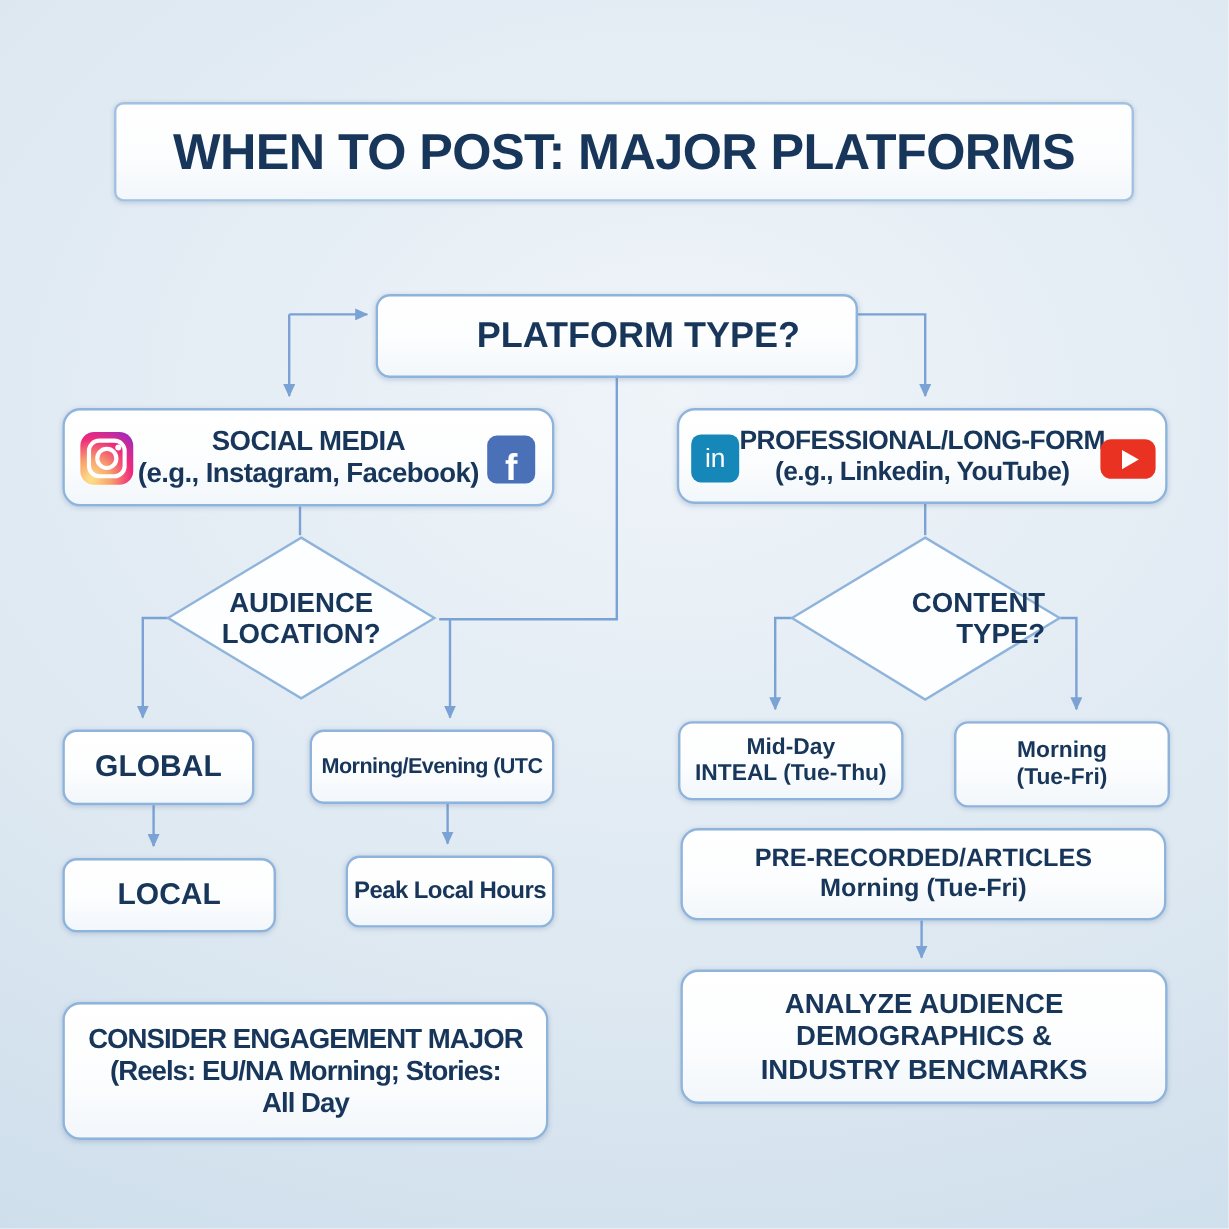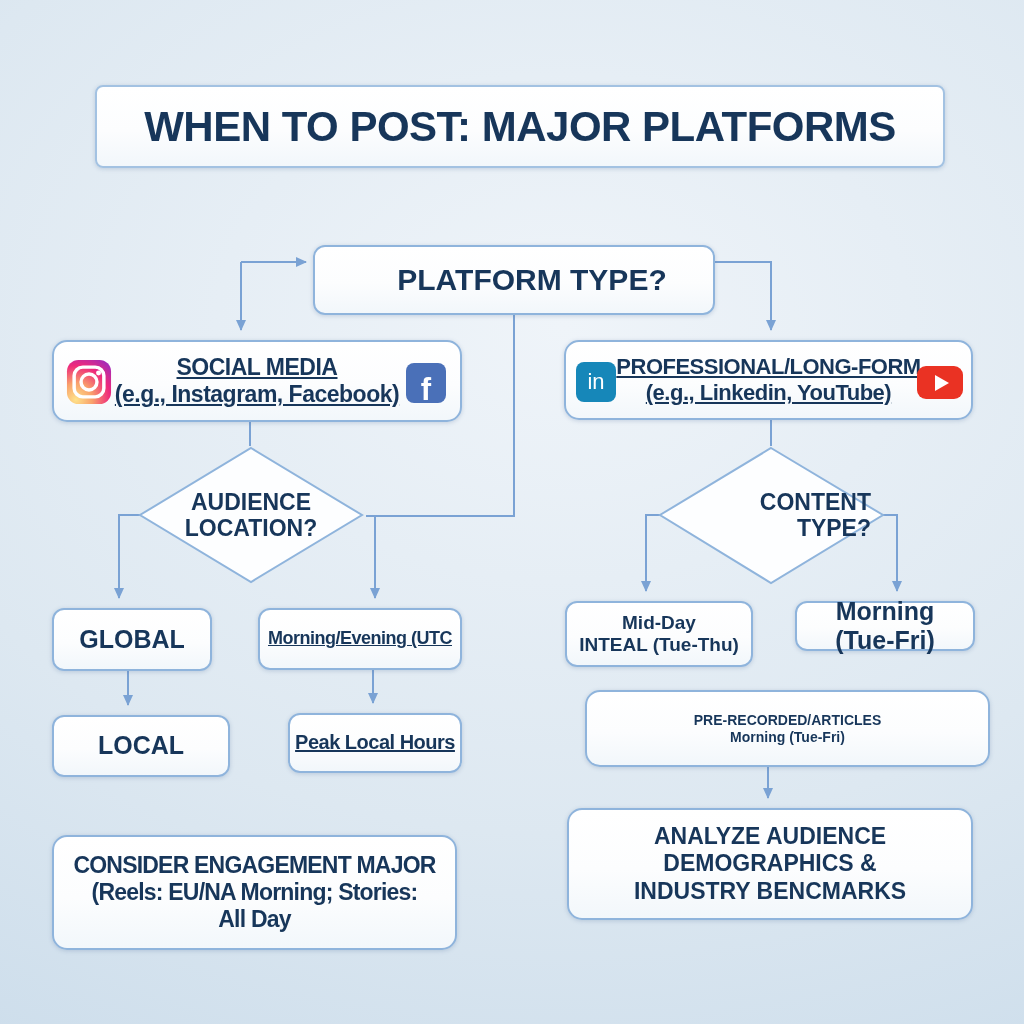--- a/index.html
+++ b/index.html
@@ -10,32 +10,32 @@
   }
   .node{
     position:absolute;box-sizing:border-box;
     background:linear-gradient(180deg,#ffffff 0%,#fcfdfe 55%,#f2f7fb 100%);
     border:2px solid #8fb4dc;border-radius:12px;
     display:flex;flex-direction:column;align-items:center;justify-content:center;
     color:#17365a;font-weight:bold;text-align:left;line-height:1.18;
     box-shadow:0 1px 4px rgba(90,120,160,0.28);
   }
   .label{position:absolute;box-sizing:border-box;display:flex;flex-direction:column;align-items:center;justify-content:center;color:#17365a;font-weight:bold;text-align:center;line-height:1.15;}
-  .cond{letter-spacing:-0.5px;text-decoration:underline;}
+  .cond{letter-spacing:-0.5px;}
   #title-box{left:95px;top:85px;width:850px;height:83px;font-size:42px;letter-spacing:-0.5px;border-radius:8px;border-color:#a3c2e2;}
   #platform-box{left:313px;top:245px;width:402px;height:70px;font-size:30px;padding-left:36px;}
   #social-box{left:52px;top:340px;width:410px;height:82px;font-size:23px;border-radius:15px;}
   #professional-box{left:564px;top:340px;width:409px;height:80px;font-size:22px;border-radius:15px;}
   #global-box{left:52px;top:608px;width:160px;height:63px;font-size:25px;}
   #morning-evening-box{left:258px;top:608px;width:204px;height:62px;font-size:18px;}
   #local-box{left:52px;top:715px;width:178px;height:62px;font-size:25px;}
   #peak-box{left:288px;top:713px;width:174px;height:60px;font-size:20px;}
   #midday-box{left:565px;top:601px;width:188px;height:66px;font-size:19px;}
-  #morning-tuefri-box{left:795px;top:601px;width:180px;height:50px;font-size:25px;}
-  #prerecorded-box{left:567px;top:690px;width:405px;height:77px;font-size:14px;border-radius:15px;margin-left:18px;}
+  #morning-tuefri-box{left:795px;top:601px;width:180px;height:72px;font-size:19px;}
+  #prerecorded-box{left:567px;top:690px;width:405px;height:77px;font-size:21px;border-radius:15px;}
   #analyze-box{left:567px;top:808px;width:406px;height:112px;font-size:23px;border-radius:15px;}
   #consider-box{left:52px;top:835px;width:405px;height:115px;font-size:23px;letter-spacing:-0.8px;border-radius:15px;}
   #audience-label{left:151px;top:482px;width:200px;height:66px;font-size:23px;}
   #content-label{left:671px;top:482px;width:200px;height:66px;font-size:23px;align-items:flex-end;}
   .icon{position:absolute;display:flex;align-items:center;justify-content:center;}
   #instagram-icon{left:12px;top:17px;width:46px;height:46px;}
   #facebook-icon{right:14px;top:21px;width:40px;height:40px;border-radius:8px;background:#4a70b8;color:#fff;font-size:31px;font-weight:bold;align-items:flex-end;}
   #facebook-icon span{display:block;transform:translateY(6px);}
   #linkedin-icon{left:10px;top:20px;width:40px;height:40px;border-radius:8px;background:#1687b9;color:#ffffff;font-size:22px;font-weight:normal;}
   #youtube-icon{right:8px;top:24px;width:46px;height:33px;border-radius:9px;background:#ea3223;}

